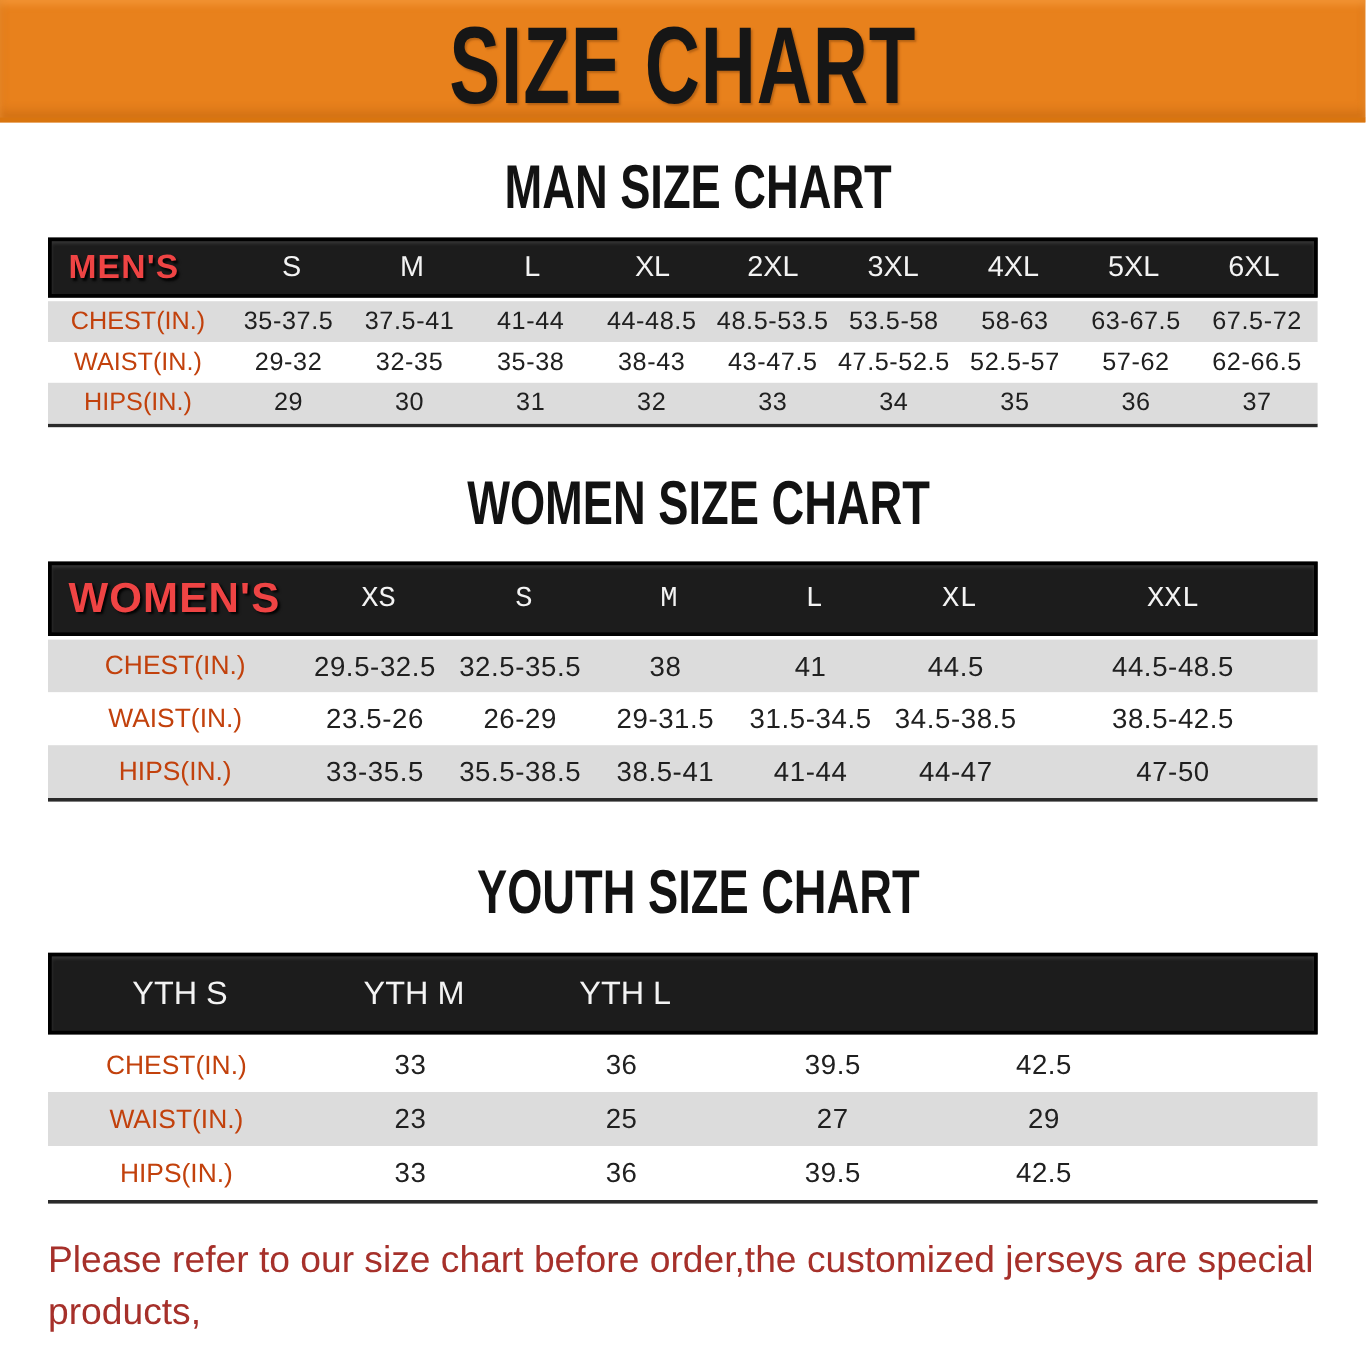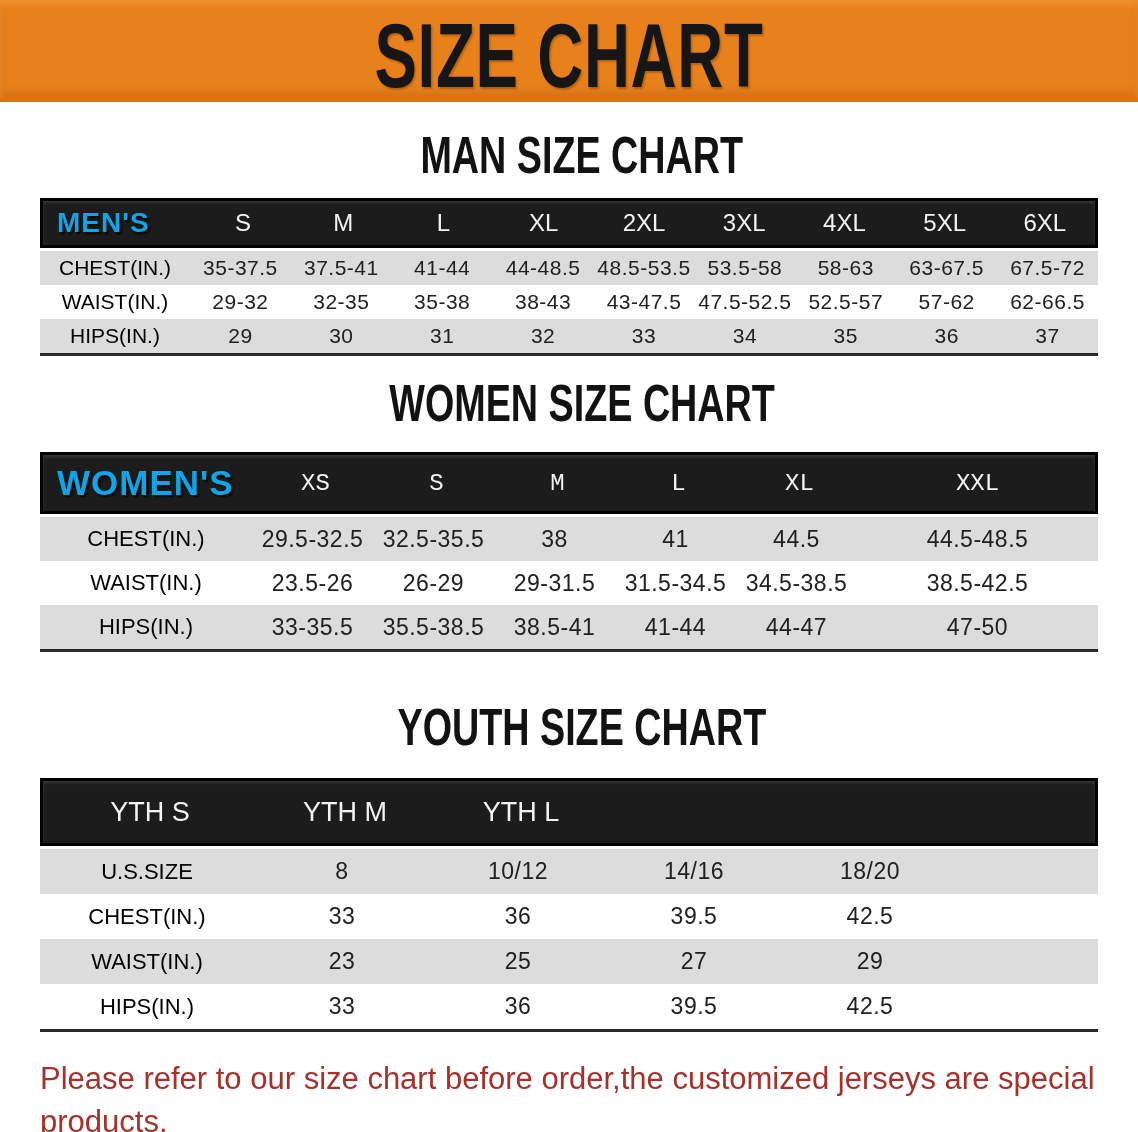--- a/index.html
+++ b/index.html
@@ -26,40 +26,40 @@
   }
   
   .section-title{text-align:center;line-height:1;padding-left:26px;}
   .title-text{
     display:inline-block;
     font-size:46px;font-weight:800;color:#121212;
     transform:scale(0.82,1.12);
     letter-spacing:0px;white-space:nowrap;
   }
   .sec-0 .section-title{margin:30px 0 20px 0;}
-  .sec-1 .section-title{margin:24px 0 26px 0;}
+  .sec-1 .section-title{margin:40px 0 26px 0;}
   .sec-2 .section-title{margin:52px 0 28px 0;}
   
   .size-table{width:1058px;margin:0 auto;border-bottom:3px solid #2a2a2a;}
   .table-header{
     background:#1c1c1c;color:#fff;
     display:grid;align-items:center;
     border:3px solid #000;
     margin-bottom:3px;
     box-shadow:inset 0 2px 3px rgba(255,255,255,.12);
   }
   .header-label{
     font-weight:800;padding-left:14px;letter-spacing:1px;
-    color:#0ea5e9;text-shadow:2px 2px 2px rgba(0,0,0,.9);
+    color:#ef4444;text-shadow:2px 2px 2px rgba(0,0,0,.9);
     white-space:nowrap;
   }
   .col-head{text-align:center;color:#f3f3f3;white-space:nowrap;}
   .row{display:grid;align-items:center;background:#ffffff;color:#202020;}
   .row.alt{background:#dcdcdc;}
-  .row-label{text-align:center;white-space:nowrap;color:#000000;}
+  .row-label{text-align:center;white-space:nowrap;color:#c2410c;}
   .cell{text-align:center;white-space:nowrap;letter-spacing:.5px;}
   
   .grid-men{grid-template-columns:150px repeat(9,1fr);}
   .grid-women{grid-template-columns:212px repeat(5,121px) 1fr;}
   .grid-youth{grid-template-columns:214px repeat(4,176px) 1fr;}
   
   .sec-0 .table-header{height:44px;}
   .sec-0 .header-label{font-size:28px;}
   .sec-0 .col-head{font-size:24px;}
   .sec-0 .row{height:34px;font-size:21px;}
@@ -186,27 +186,20 @@
       </div>
     </section>
     <section class="section sec-2">
       <div class="section-title"><span class="title-text">YOUTH SIZE CHART</span></div>
       <div class="size-table">
         <div class="table-header grid-youth">
           <div class="col-head">YTH S</div>
           <div class="col-head">YTH M</div>
           <div class="col-head">YTH L</div>
         </div>
-        <div class="row grid-youth alt">
-          <div class="row-label">U.S.SIZE</div>
-          <div class="cell">8</div>
-          <div class="cell">10/12</div>
-          <div class="cell">14/16</div>
-          <div class="cell">18/20</div>
-        </div>
         <div class="row grid-youth">
           <div class="row-label">CHEST(IN.)</div>
           <div class="cell">33</div>
           <div class="cell">36</div>
           <div class="cell">39.5</div>
           <div class="cell">42.5</div>
         </div>
         <div class="row grid-youth alt">
           <div class="row-label">WAIST(IN.)</div>
           <div class="cell">23</div>

